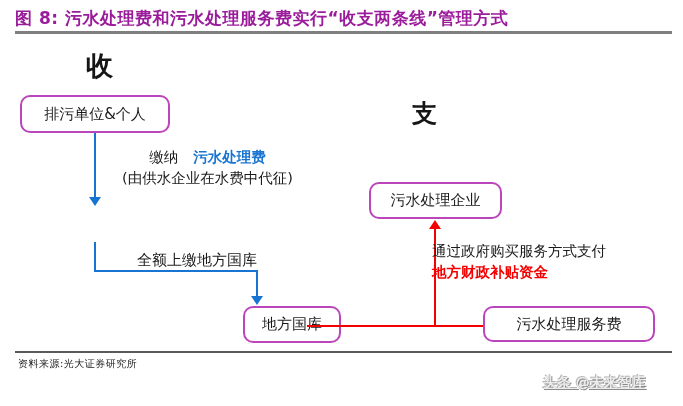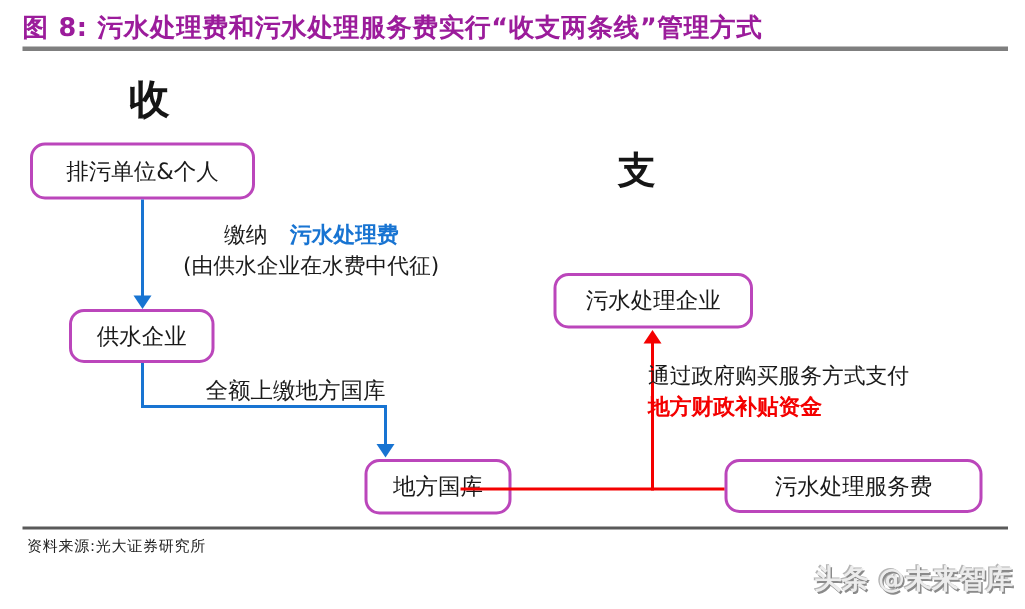--- a/index.html
+++ b/index.html
@@ -64,23 +64,24 @@
 
   .edge-label{position:absolute;color:#1a1a1a;font-size:14.5px;line-height:21px;white-space:nowrap;}
   .pay-label{left:100px;top:147px;width:215px;text-align:center;}
   .pay-fee{color:var(--blue);font-weight:bold;padding-left:15px;}
   .remit-label{left:137px;top:250px;font-size:15px;}
   .purchase-label{left:432px;top:241px;width:224px;}
   .purchase-fee{color:var(--red);font-weight:bold;}
 
   .source{position:absolute;left:18px;top:357px;font-size:10px;color:#222222;letter-spacing:0.5px;}
   .watermark{
-    position:absolute;left:543px;top:374px;font-size:18px;font-weight:bold;
+    position:absolute;left:543px;top:374px;font-size:14px;font-weight:bold;
     color:#ececec;text-shadow:1px 1px 0 #8a8a8a,-1px -1px 0 #b5b5b5;
     white-space:nowrap;
+    text-decoration:underline;
   }
 </style>
 </head>
 <body>
 
 <div class="stage">
 
   <div class="title">
     <span>图 8:</span>
     <span>污水处理费和污水处理服务费实行“收支两条线”管理方式</span>
@@ -88,23 +89,20 @@
 
   <div class="hr-top"></div>
 
   <div class="big-label label-income">收</div>
   <div class="big-label label-expense">支</div>
 
   <div class="node node-polluters">
     <span>排污单位&amp;个人</span>
   </div>
 
-  <div class="node node-water-supplier">
-    <span>供水企业</span>
-  </div>
 
   <div class="node node-local-treasury">
     <span>地方国库</span>
   </div>
 
   <div class="node node-sewage-company">
     <span>污水处理企业</span>
   </div>
 
   <div class="node node-subsidy">

